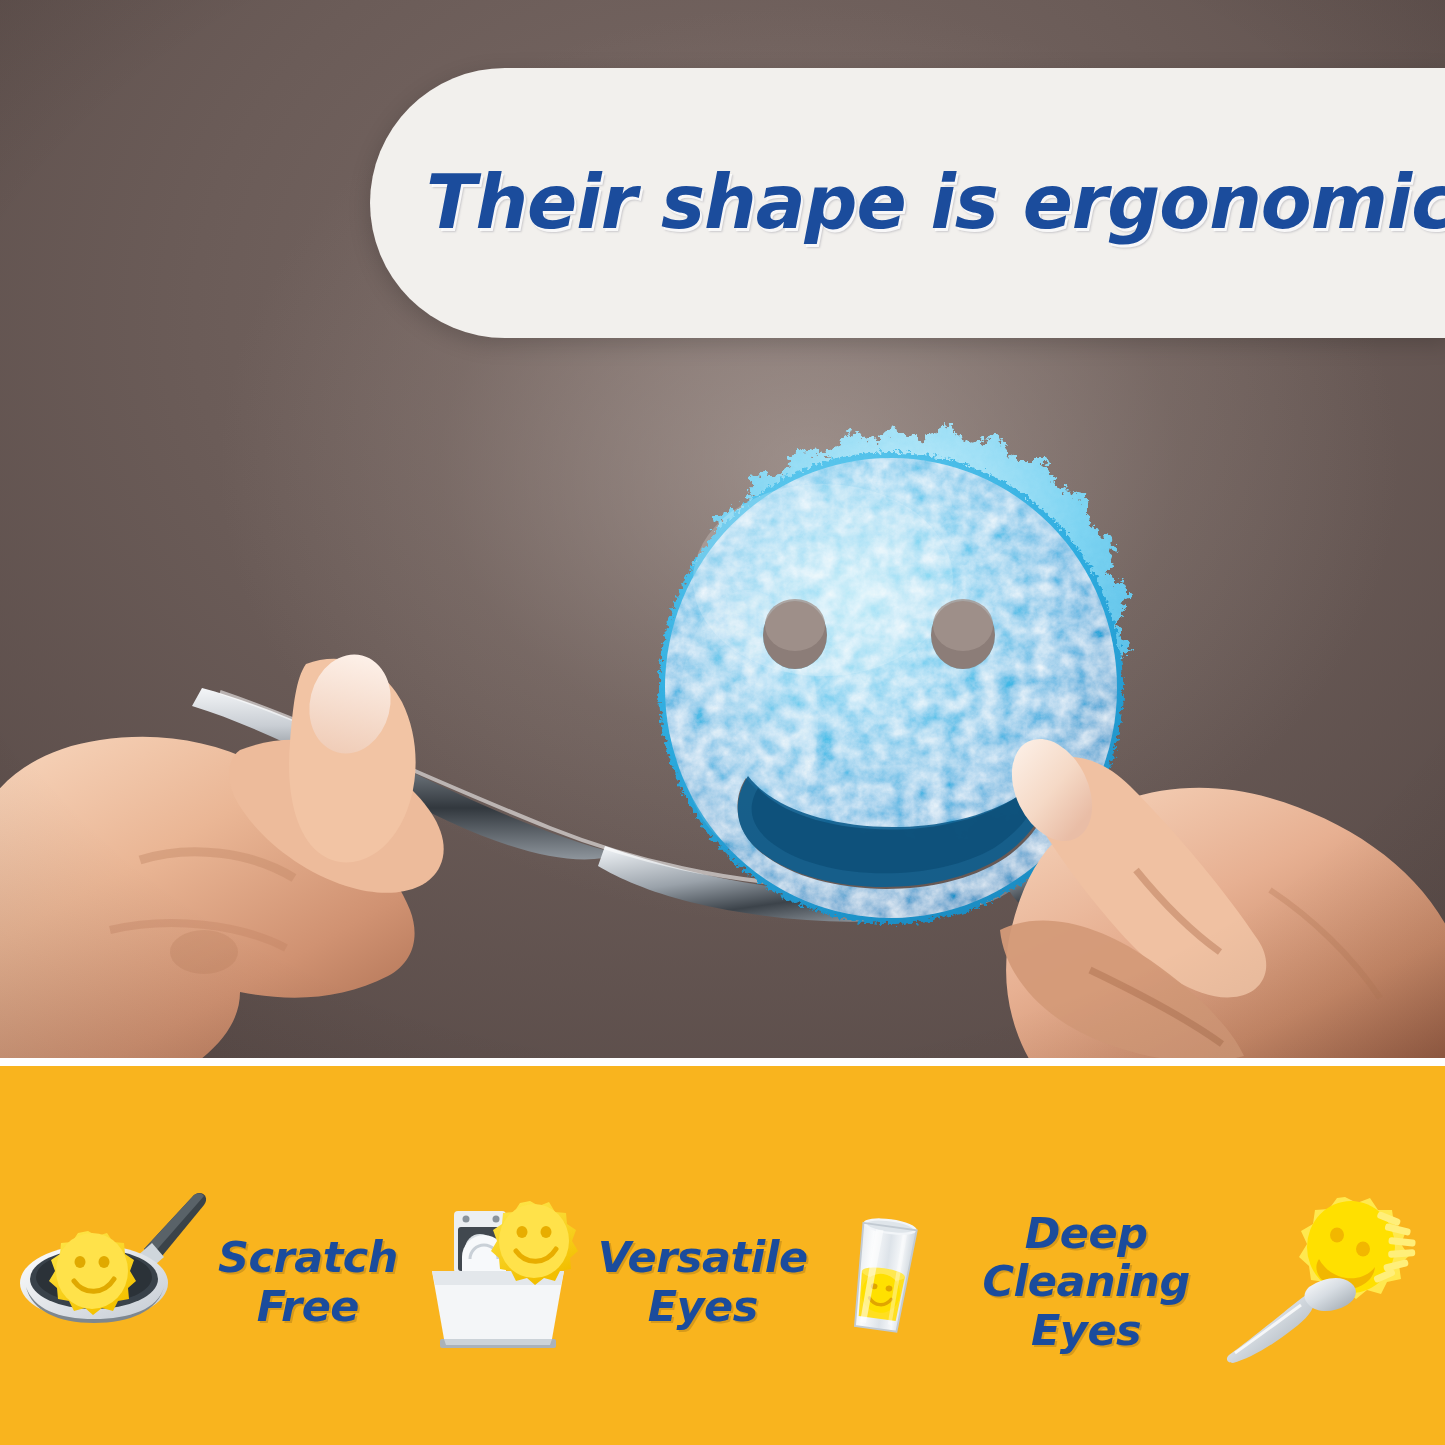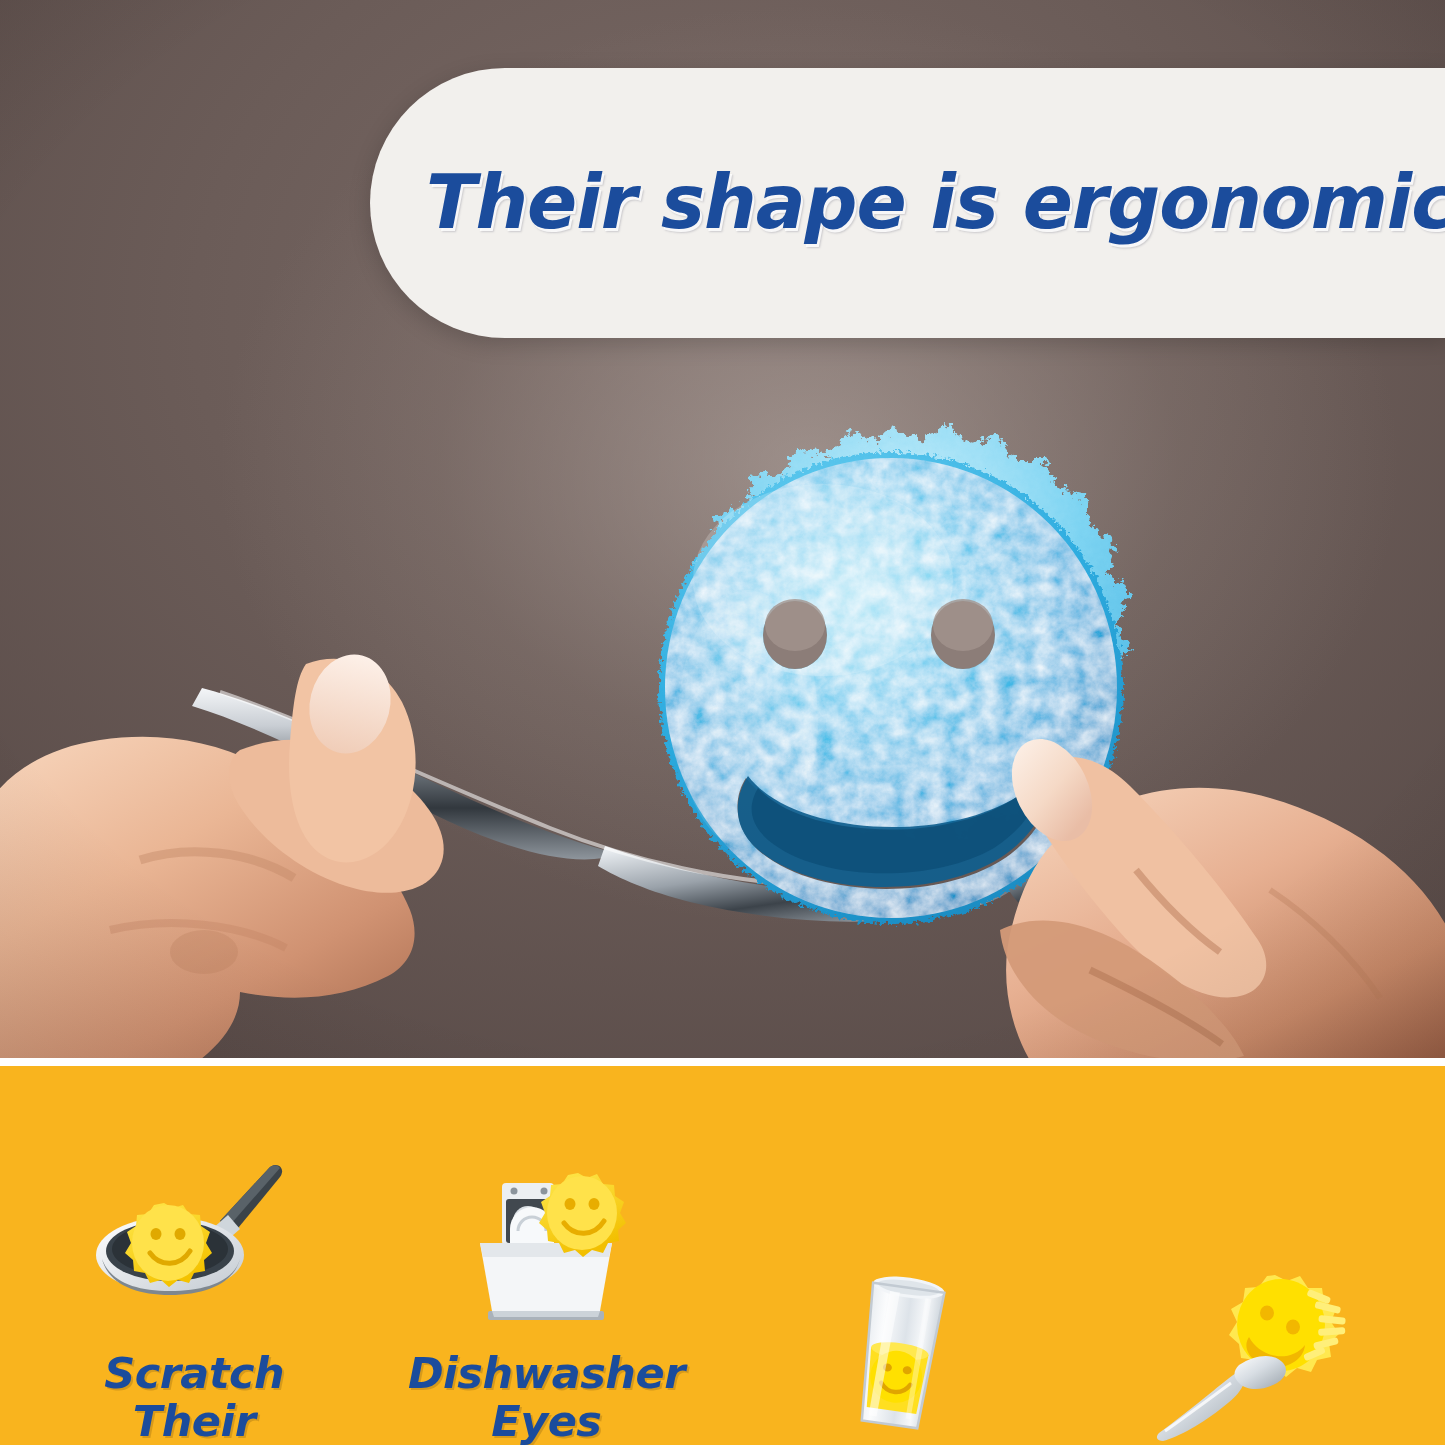--- a/index.html
+++ b/index.html
@@ -61,22 +61,22 @@
   #gap{ position:absolute; left:0; top:1058px; width:1445px; height:8px; background:#fff; }
 
   
   #features{
     position:absolute; left:0; top:1066px; width:1445px; height:379px;
     background:#f9b41e;
     display:flex; align-items:flex-start; justify-content:space-between;
     padding:42px 18px 0 18px;
   }
   .feature{
-    flex:1 1 0; display:flex; flex-direction:column;
-    align-items:center; justify-content:flex-end; height:100%;
+    flex:1 1 0; display:flex; flex-direction:row;
+    align-items:center; justify-content:center; height:100%;
   }
   .feat-icon{ width:200px; height:180px; position:relative; display:block; }
   .feat-label{
     margin-top:10px;
     color:#1b4c9c;
     font-family:"DejaVu Sans","Liberation Sans",sans-serif;
     font-weight:700; font-style:italic;
     font-size:43px; line-height:1.12; text-align:center;
     letter-spacing:-0.5px;
     text-shadow:2px 2px 0 rgba(60,40,10,0.18);
@@ -294,21 +294,21 @@
                    L85,70 L74,72 L69,82 L58,79 L49,86 L41,79 L30,82 L25,72 L14,70
                    L13,59 L5,52 L11,42 L7,31 L16,25 L17,14 L28,13 L34,4 Z" fill="url(#spg1)"></path>
           <ellipse cx="48" cy="42" rx="36" ry="38" fill="#ffe24a"></ellipse>
           <ellipse cx="36" cy="33" rx="5.5" ry="6" fill="#e0a900"></ellipse>
           <ellipse cx="60" cy="33" rx="5.5" ry="6" fill="#e0a900"></ellipse>
           <path d="M30,52 C40,66 60,66 70,50" stroke="#e0a900" stroke-width="5" fill="none" stroke-linecap="round"></path>
         </g>
       </svg>
       <div class="feat-label">
         <span>Scratch</span><br>
-        <span>Their</span>
+        <span>Free</span>
       </div>
     </div>
 
     <div class="feature">
       <svg class="feat-icon" viewBox="0 0 200 180">
         <defs>
           <linearGradient id="spg2" x1="0" y1="0" x2="0.4" y2="1">
             <stop offset="0%" stop-color="#ffe94f"></stop>
               <stop offset="100%" stop-color="#f2bf00"></stop>
           </linearGradient>
@@ -333,21 +333,21 @@
           <path d="M42,2 L51,7 L61,3 L67,13 L78,14 L79,25 L88,31 L84,42 L90,52 L82,59
                    L83,70 L72,72 L67,82 L56,79 L47,86 L39,79 L28,82 L23,72 L12,70
                    L11,59 L3,52 L9,42 L5,31 L14,25 L15,14 L26,13 L32,4 Z" fill="url(#spg2)"></path>
           <ellipse cx="46" cy="42" rx="35" ry="37" fill="#ffe24a"></ellipse>
           <ellipse cx="34" cy="33" rx="5.5" ry="6" fill="#e8ad00"></ellipse>
           <ellipse cx="58" cy="33" rx="5.5" ry="6" fill="#e8ad00"></ellipse>
           <path d="M28,52 C38,66 58,66 68,50" stroke="#e8ad00" stroke-width="5" fill="none" stroke-linecap="round"></path>
         </g>
       </svg>
       <div class="feat-label">
-        <span>Dishwasher</span><br>
+        <span>Versatile</span><br>
         <span>Eyes</span>
       </div>
     </div>
 
     <div class="feature">
       <svg class="feat-icon" viewBox="0 0 200 180">
         <defs>
           <linearGradient id="glassG" x1="0" y1="0" x2="1" y2="0">
             <stop offset="0%" stop-color="#e9edf1"></stop>
             <stop offset="22%" stop-color="#fbfcfd"></stop>
@@ -368,20 +368,24 @@
           <ellipse cx="110" cy="104" rx="4.5" ry="4" fill="#e0a500"></ellipse>
           <path d="M86,120 C94,130 108,130 115,118" stroke="#e0a500" stroke-width="4.5" fill="none" stroke-linecap="round"></path>
 
           <ellipse cx="100" cy="22" rx="36" ry="10" fill="#f2f5f8"></ellipse>
           <ellipse cx="100" cy="22" rx="31" ry="7" fill="#dfe5ea"></ellipse>
           <path d="M82,28 L92,28 L86,154 L78,154 Z" fill="#ffffff" opacity="0.55"></path>
           <path d="M118,30 L124,30 L120,152 L115,152 Z" fill="#ffffff" opacity="0.35"></path>
           <path d="M64,22 L136,22 L128,160 L72,160 Z" fill="none" stroke="#c2cad2" stroke-width="2.5"></path>
         </g>
       </svg>
+      <div class="feat-label">
+        <span>Deep Cleaning</span><br>
+        <span>Eyes</span>
+      </div>
     </div>
 
     <div class="feature">
       <svg class="feat-icon" viewBox="0 0 200 180">
         <defs>
           <linearGradient id="spoonG" x1="0" y1="0" x2="1" y2="1">
             <stop offset="0%" stop-color="#ffffff"></stop>
             <stop offset="45%" stop-color="#d7dde3"></stop>
             <stop offset="100%" stop-color="#9aa3ab"></stop>
           </linearGradient>

